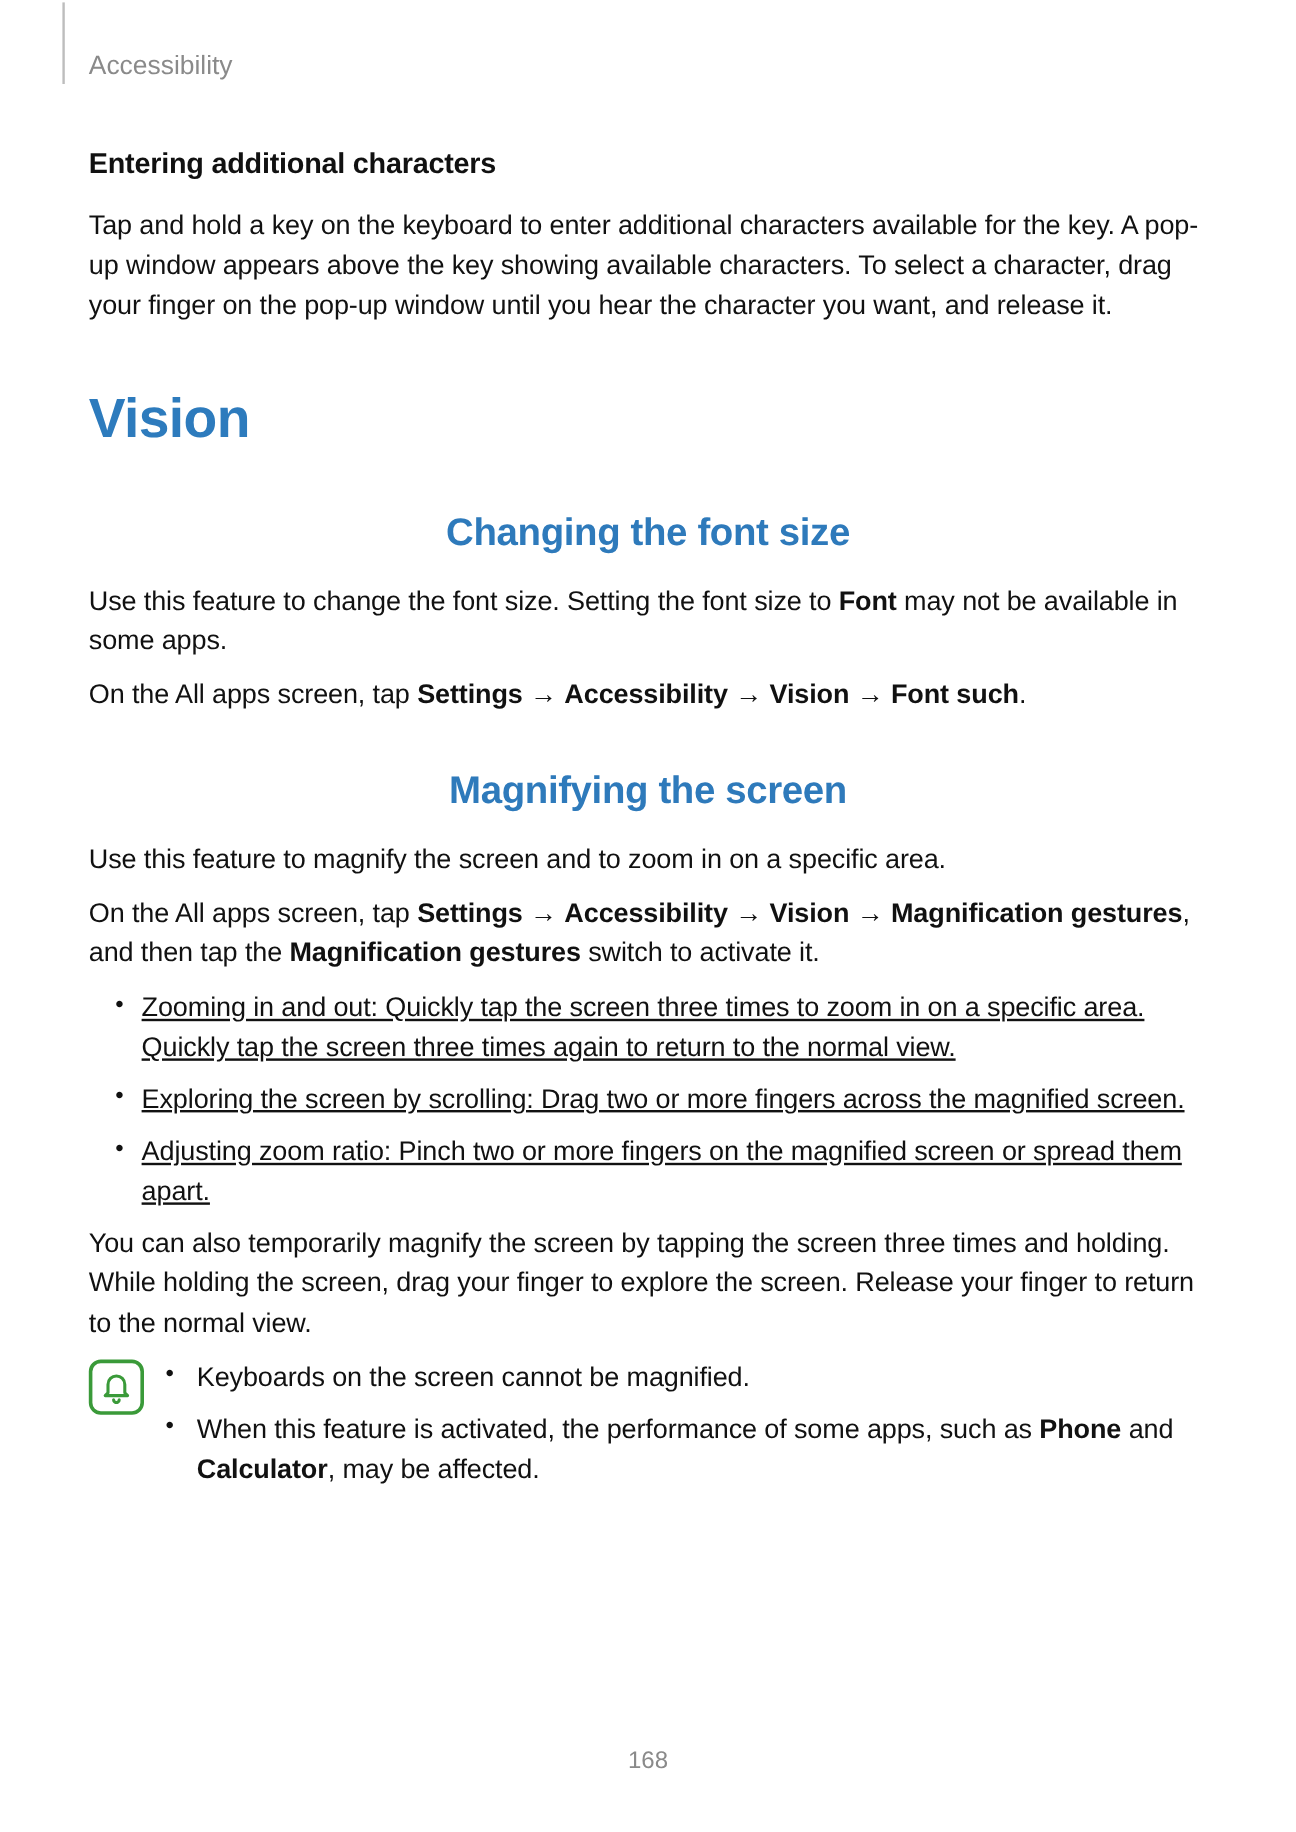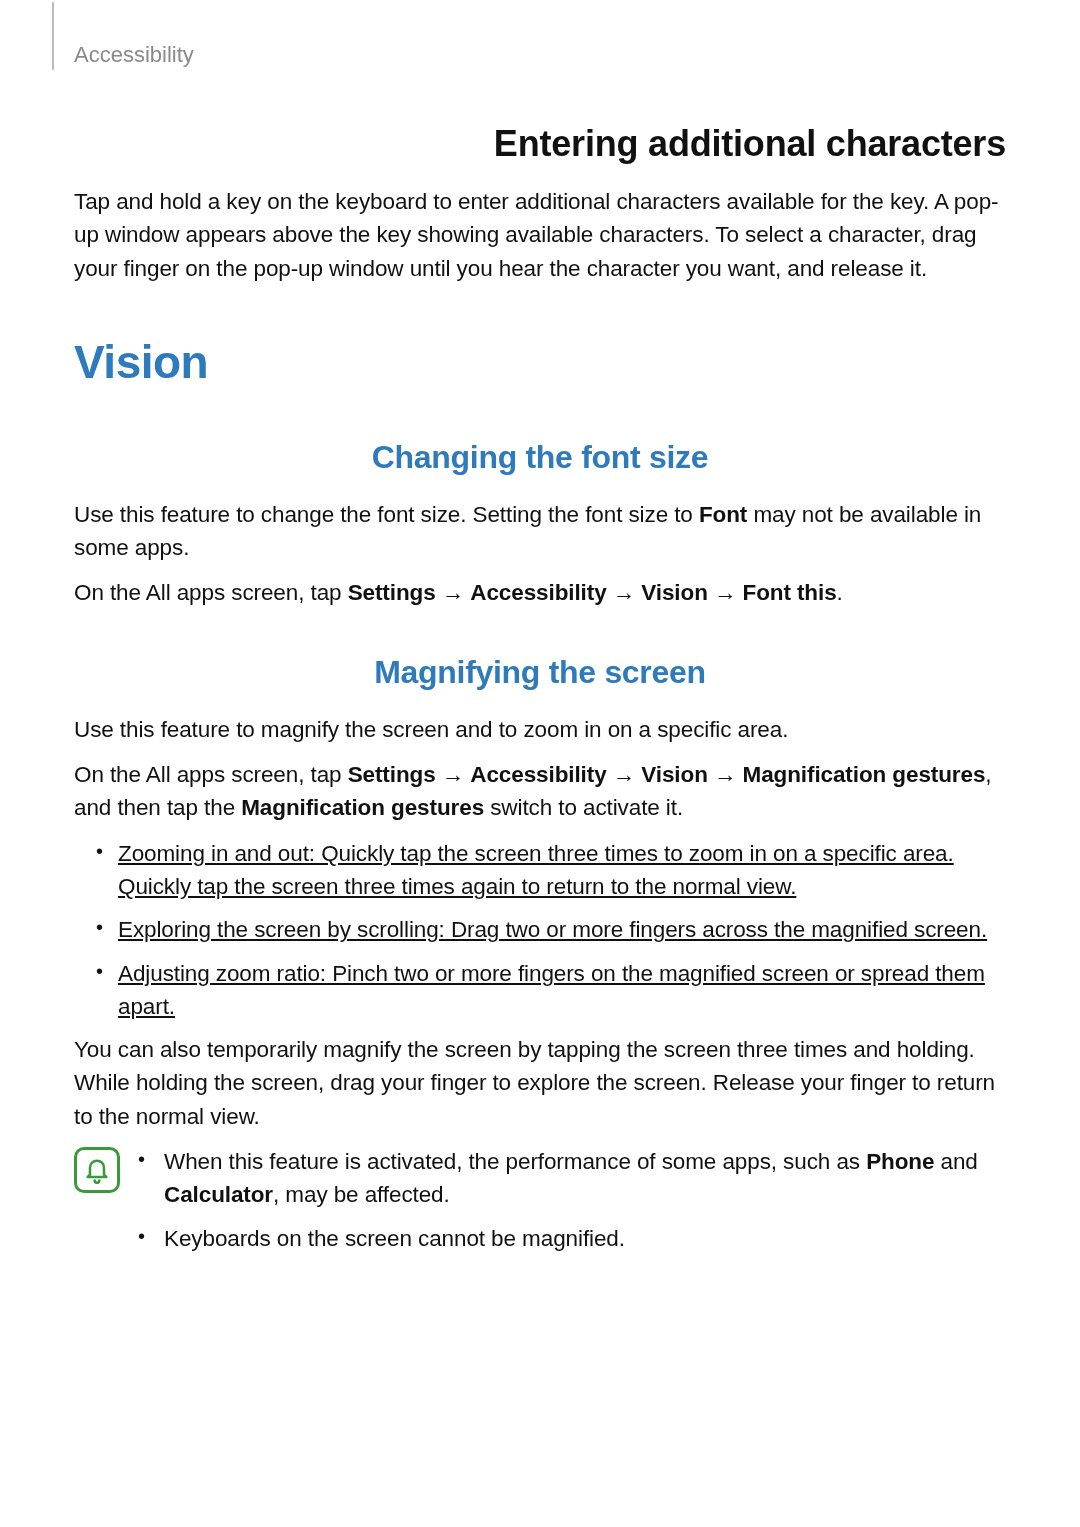--- a/index.html
+++ b/index.html
@@ -22,26 +22,25 @@
     width: 2px;
     height: 68px;
     background: #bdbdbd;
   }
   .header-text {
     color: #8a8a8a;
     font-size: 22px;
     font-weight: 400;
   }
   .h3 {
-    font-size: 36px;
+    font-size: 24px;
     font-weight: 700;
     color: #111;
     margin-bottom: 20px;
     letter-spacing: -0.2px;
-    text-align: right;
   }
   .para {
     font-size: 22.5px;
     line-height: 1.48;
     color: #111;
     margin-bottom: 12px;
     letter-spacing: -0.1px;
   }
   .para.last { margin-bottom: 50px; }
   .h1 {
@@ -146,21 +145,21 @@
   </div>
 
   <div class="h1">Vision</div>
 
   <div class="section">
     <div class="h2">Changing the font size</div>
     <div class="para">
       <span>Use this feature to change the font size. Setting the font size to </span><b>Font</b><span> may not be available in some apps.</span>
     </div>
     <div class="para">
-      <span>On the All apps screen, tap </span><b>Settings</b><span class="arrow"> → </span><b>Accessibility</b><span class="arrow"> → </span><b>Vision</b><span class="arrow"> → </span><b>Font this</b><span>.</span>
+      <span>On the All apps screen, tap </span><b>Settings</b><span class="arrow"> → </span><b>Accessibility</b><span class="arrow"> → </span><b>Vision</b><span class="arrow"> → </span><b>Font such</b><span>.</span>
     </div>
   </div>
 
   <div class="section">
     <div class="h2">Magnifying the screen</div>
     <div class="para">Use this feature to magnify the screen and to zoom in on a specific area.</div>
     <div class="para">
       <span>On the All apps screen, tap </span><b>Settings</b><span class="arrow"> → </span><b>Accessibility</b><span class="arrow"> → </span><b>Vision</b><span class="arrow"> → </span><b>Magnification gestures</b><span>, and then tap the </span><b>Magnification gestures</b><span> switch to activate it.</span>
     </div>
 
@@ -173,21 +172,22 @@
     <div class="para">You can also temporarily magnify the screen by tapping the screen three times and holding. While holding the screen, drag your finger to explore the screen. Release your finger to return to the normal view.</div>
 
     <div class="note-row">
       <div class="note-icon">
         <svg width="28" height="28" viewBox="0 0 24 24" fill="none" stroke="#3a9a39" stroke-width="2.2" stroke-linecap="round" stroke-linejoin="round">
           <path d="M18 16 L18 10 a6 6 0 0 0 -12 0 L6 16 L4 18 L20 18 Z"></path>
           <path d="M10 21 a2 2 0 0 0 4 0"></path>
         </svg>
       </div>
       <ul class="note-list">
+        <li>Keyboards on the screen cannot be magnified.</li>
         <li>
           <span>When this feature is activated, the performance of some apps, such as </span><b>Phone</b><span> and </span><b>Calculator</b><span>, may be affected.</span>
         </li>
-        <li>Keyboards on the screen cannot be magnified.</li>
       </ul>
     </div>
   </div>
 
+  <div class="page-number">168</div>
 </div>
 
 </body></html>

